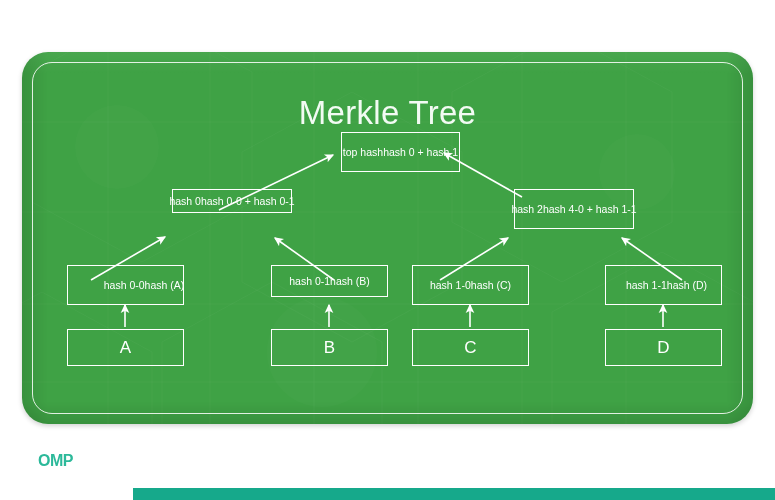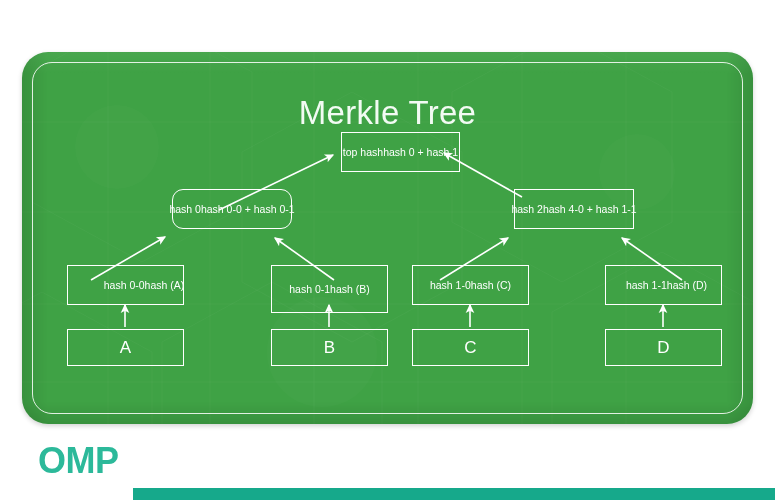--- a/index.html
+++ b/index.html
@@ -105,21 +105,21 @@
 
   
   #brand-logo {
     position: absolute;
     left: 38px;
     top: 448px;
     width: 100px;
   }
   #brand-mark {
     color: #2cb99a;
-    font-size: 36px;
+    font-size: 16px;
     font-weight: 700;
     letter-spacing: -0.5px;
     line-height: 26px;
   }
   #brand-sub {
     color: #7d9b95;
     font-size: 14px;
     font-weight: 400;
     letter-spacing: 5px;
     line-height: 18px;
@@ -195,36 +195,36 @@
       <line x1="448" y1="275" x2="448" y2="253"></line>
       <line x1="641" y1="275" x2="641" y2="253"></line>
     </g>
   </svg>
 
   <div class="node" style="left:319px; top:80px; width:119px; height:40px;">
     <span class="ln">top hash</span>
     <span class="ln">hash 0 + hash 1</span>
   </div>
 
-  <div class="node" style="left:150px; top:137px; width:120px; height:40px;border-radius:11px;">
+  <div class="node" style="left:150px; top:137px; width:120px; height:24px;">
     <span class="ln">hash 0</span>
     <span class="ln">hash 0-0 + hash 0-1</span>
   </div>
 
   <div class="node" style="left:492px; top:137px; width:120px; height:40px;">
     <span class="ln">hash 2</span>
     <span class="ln">hash 4-0 + hash 1-1</span>
   </div>
 
   <div class="node" style="left:45px; top:213px; width:117px; height:40px;padding-left:37px;">
     <span class="ln">hash 0-0</span>
     <span class="ln">hash (A)</span>
   </div>
 
-  <div class="node" style="left:249px; top:213px; width:117px; height:48px;">
+  <div class="node" style="left:249px; top:213px; width:117px; height:32px;">
     <span class="ln">hash 0-1</span>
     <span class="ln">hash (B)</span>
   </div>
 
   <div class="node" style="left:390px; top:213px; width:117px; height:40px;align-items:center;">
     <span class="ln">hash 1-0</span>
     <span class="ln">hash (C)</span>
   </div>
 
   <div class="node" style="left:583px; top:213px; width:117px; height:40px;padding-left:6px;">

